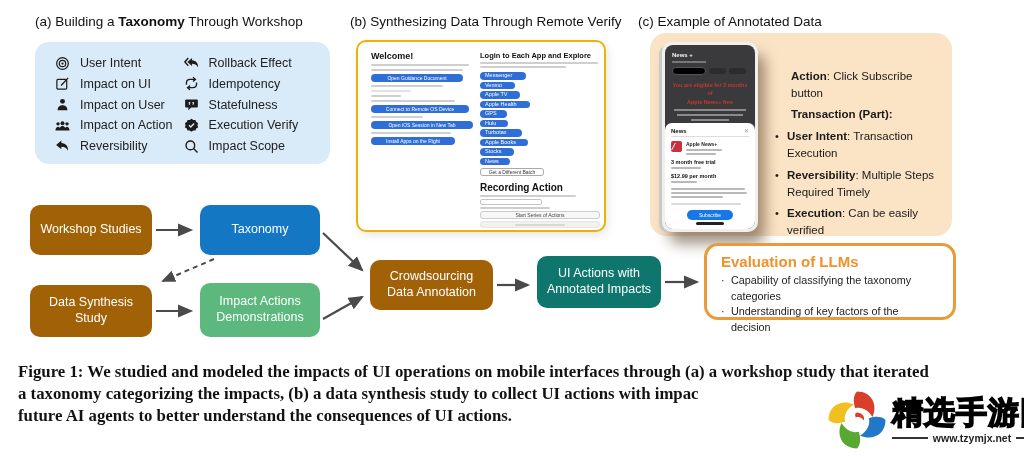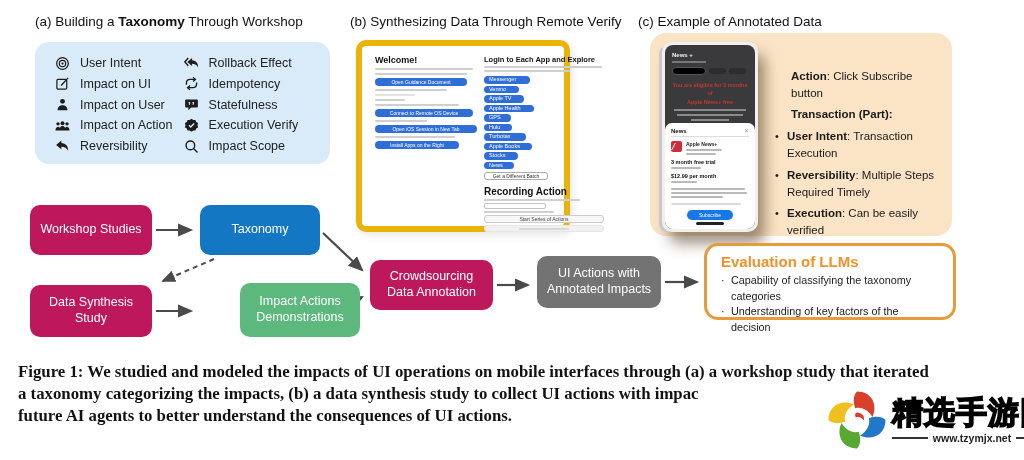--- a/index.html
+++ b/index.html
@@ -14,22 +14,22 @@
   .tax-box { position:absolute; left:35px; top:42px; width:295px; height:122px;
              background:#d9eaf8; border-radius:14px; padding:11px 14px 8px 20px;
              display:grid; grid-template-columns:1fr 1.08fr; column-gap:6px; row-gap:0;
              align-content:space-between; }
   .tax-item { display:flex; align-items:center; gap:10px; height:20px; }
   .tax-item .ticon { width:15px; height:15px; color:#1c1c1c; flex:0 0 15px; display:inline-block; }
   .tax-item .ticon svg { width:15px; height:15px; display:block; }
   .tax-item span.tlabel { font-size:12.5px; color:#222; white-space:nowrap; }
 
   
-  .device-card { position:absolute; left:356px; top:40px; width:214px; height:192px;
-                 background:#fff; border:6px solid #eab308; border-radius:10px;
+  .device-card { position:absolute; left:356px; top:40px; width:250px; height:192px;
+                 background:#fff; border:2px solid #eab308; border-radius:10px;
                  box-shadow:2px 3px 8px rgba(0,0,0,0.10); }
   .col-left  { position:absolute; left:13px; top:9px; width:102px; display:flex; flex-direction:column; gap:3px; }
   .col-right { position:absolute; left:122px; top:9px; width:122px; display:flex; flex-direction:column; gap:2px; }
   .b-h1 { font-size:9px; font-weight:bold; color:#111; }
   .b-h2 { font-size:7.5px; font-weight:bold; color:#111; }
   .tline { height:2px; background:#cfcfcf; border-radius:1px; }
   .blue-btn { background:#2f6ed6; color:#fff; font-size:5px; border:none; border-radius:4px;
               height:8px; line-height:8px; text-align:center; white-space:nowrap; overflow:hidden; }
   .pill { background:#2f6ed6; color:#fff; font-size:5.5px; border:none; border-radius:4px;
           height:7.5px; line-height:7.5px; text-align:left; padding:0 5px; white-space:nowrap; }
@@ -78,24 +78,24 @@
   .annot-line { margin-bottom:5px; line-height:1.45;margin-left:16px; }
   .annot-line b { font-weight:bold; }
   .annot-bullets { margin-top:2px; }
   .ab-row { display:flex; gap:6px; margin-bottom:4px; line-height:1.5; }
   .ab-dot { flex:0 0 6px; font-size:11px; }
 
   
   .fc-box { position:absolute; border-radius:10px; color:#fff; font-size:12.5px;
             display:flex; align-items:center; justify-content:center; text-align:center;
             padding:4px 8px; line-height:1.25; }
-  .fc-gray   { background:#be185d; }
+  .fc-gray   { background:#a16207; }
   .fc-blue   { background:#1477c4; }
   .fc-green  { background:#5cb87c; }
-  .fc-orange { background:#737373; }
+  .fc-orange { background:#0f766e; }
   .eval-box { position:absolute; left:704px; top:243px; width:252px; height:77px;
               background:#fff; border:3px solid #e89b3a; border-radius:14px;
               padding:7px 12px 6px 14px; }
   .eval-title { color:#f0922b; font-weight:bold; font-size:15px; margin-bottom:3px; }
   .eval-li { display:flex; gap:5px; font-size:10.8px; color:#222; line-height:1.45; }
   .eval-li .dot { flex:0 0 5px; }
   .arrows { position:absolute; left:0; top:0; pointer-events:none; }
 
   
   .caption { position:absolute; left:18px; top:361px; width:1000px;
@@ -345,21 +345,21 @@
       <div class="ab-row">
           <span class="ab-dot">•</span>
           <span><b>Decision</b><span>: Significant impact</span></span>
         </div>
     </div>
   </div>
 
   <div class="fc-box fc-gray" style="left:30px;  top:205px; width:122px; height:50px;">Workshop Studies</div>
   <div class="fc-box fc-blue" style="left:200px; top:205px; width:120px; height:50px;">Taxonomy</div>
   <div class="fc-box fc-gray" style="left:30px;  top:285px; width:122px; height:52px;">Data Synthesis Study</div>
-  <div class="fc-box fc-green" style="left:200px; top:283px; width:120px; height:54px;margin-left:40px;">Impact Actions Demonstrations</div>
+  <div class="fc-box fc-green" style="left:200px; top:283px; width:120px; height:54px;">Impact Actions Demonstrations</div>
   <div class="fc-box fc-gray" style="left:370px; top:260px; width:123px; height:50px;">Crowdsourcing Data Annotation</div>
   <div class="fc-box fc-orange" style="left:537px; top:256px; width:124px; height:52px;">UI Actions with Annotated Impacts</div>
 
   <div class="eval-box">
     <div class="eval-title">Evaluation of LLMs</div>
     <div class="eval-li">
         <span class="dot">·</span>
         <span>Capability of classifying the taxonomy categories</span>
       </div>
     <div class="eval-li">

